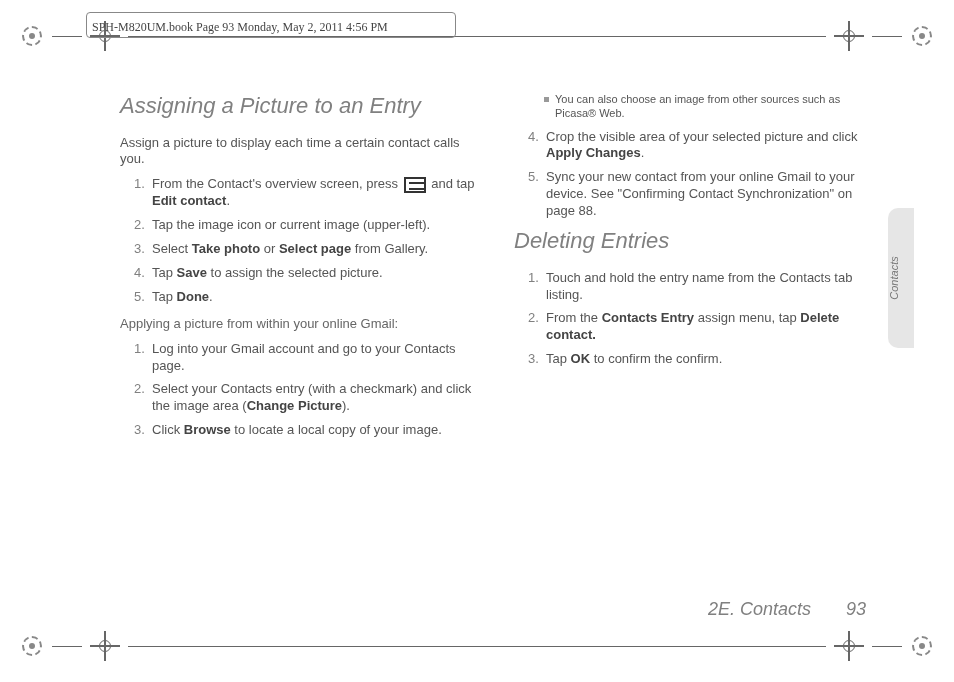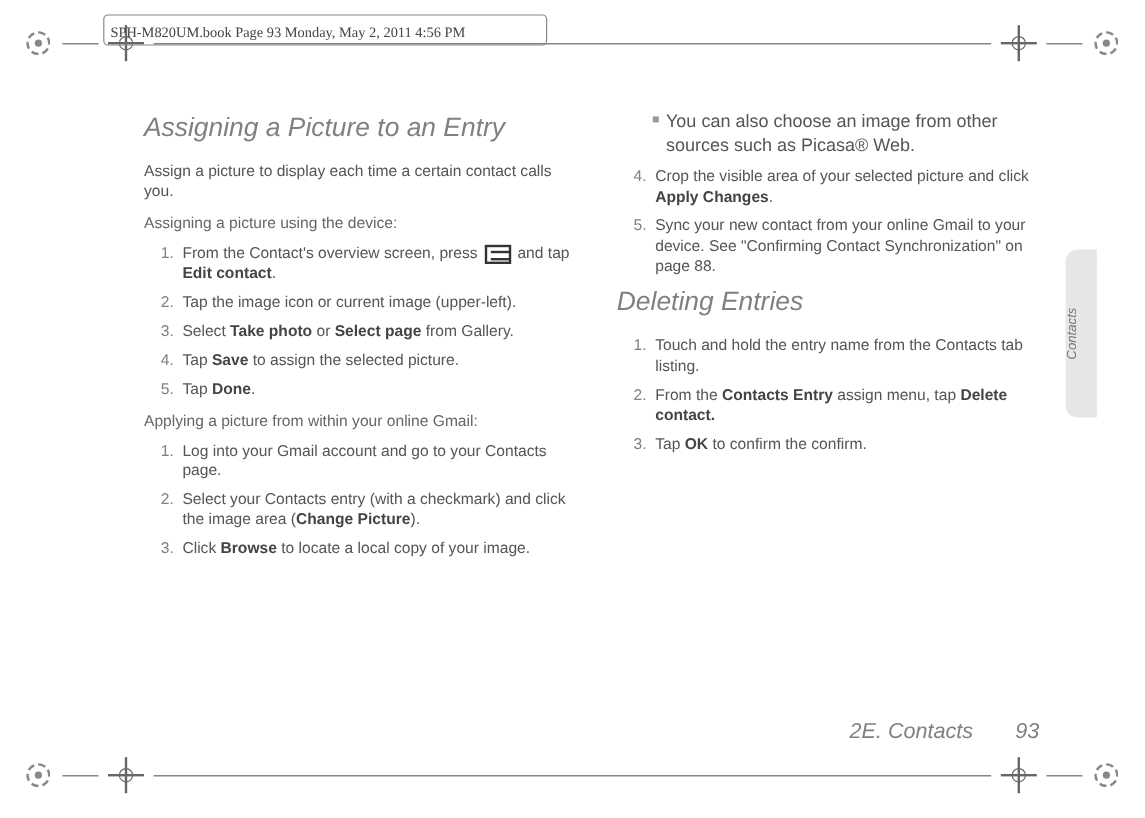--- a/index.html
+++ b/index.html
@@ -134,21 +134,21 @@
     color: #808080;
     min-width: 18px;
     flex-shrink: 0;
   }
   ol.steps > li > .txt {
     flex: 1;
   }
   .sub-bullet {
     display: flex;
     margin: 6px 0 0 18px;
-    font-size: 15px;
+    font-size: 11px;
   }
   .sub-bullet .sq {
     width: 5px; height: 5px;
     background: #999;
     margin: 5px 6px 0 0;
     flex-shrink: 0;
   }
   .b { font-weight: bold; color: #444; }
   .menu-icon {
     display: inline-block;
@@ -230,21 +230,20 @@
 
 <div class="side-tab">
   <div class="label">Contacts</div>
 </div>
 
 <div class="content">
 
   <div class="col">
     <h2 class="section-title">Assigning a Picture to an Entry</h2>
     <p>Assign a picture to display each time a certain contact calls you.</p>
-    <p class="subhead">Assigning a picture using the device:</p>
     <ol class="steps">
       <li>
         <span class="num">1.</span>
         <span class="txt">
           <span>From the Contact's overview screen, press </span>
           <span class="menu-icon"></span>
           <span> and tap </span>
           <span class="b">Edit contact</span><span>.</span>
         </span>
       </li>

